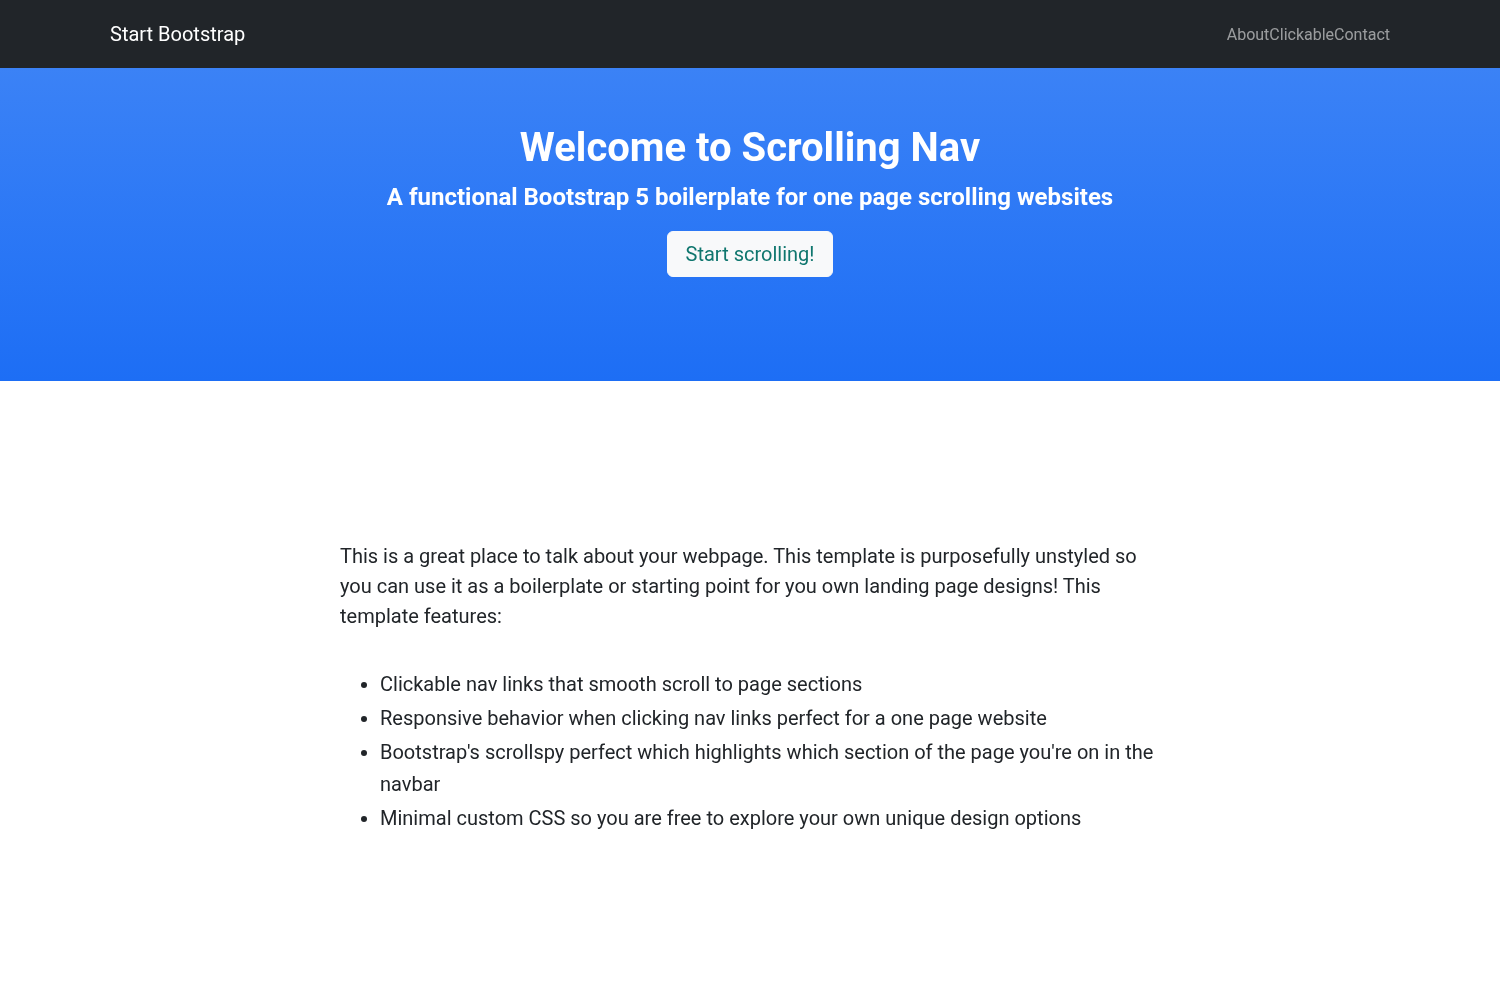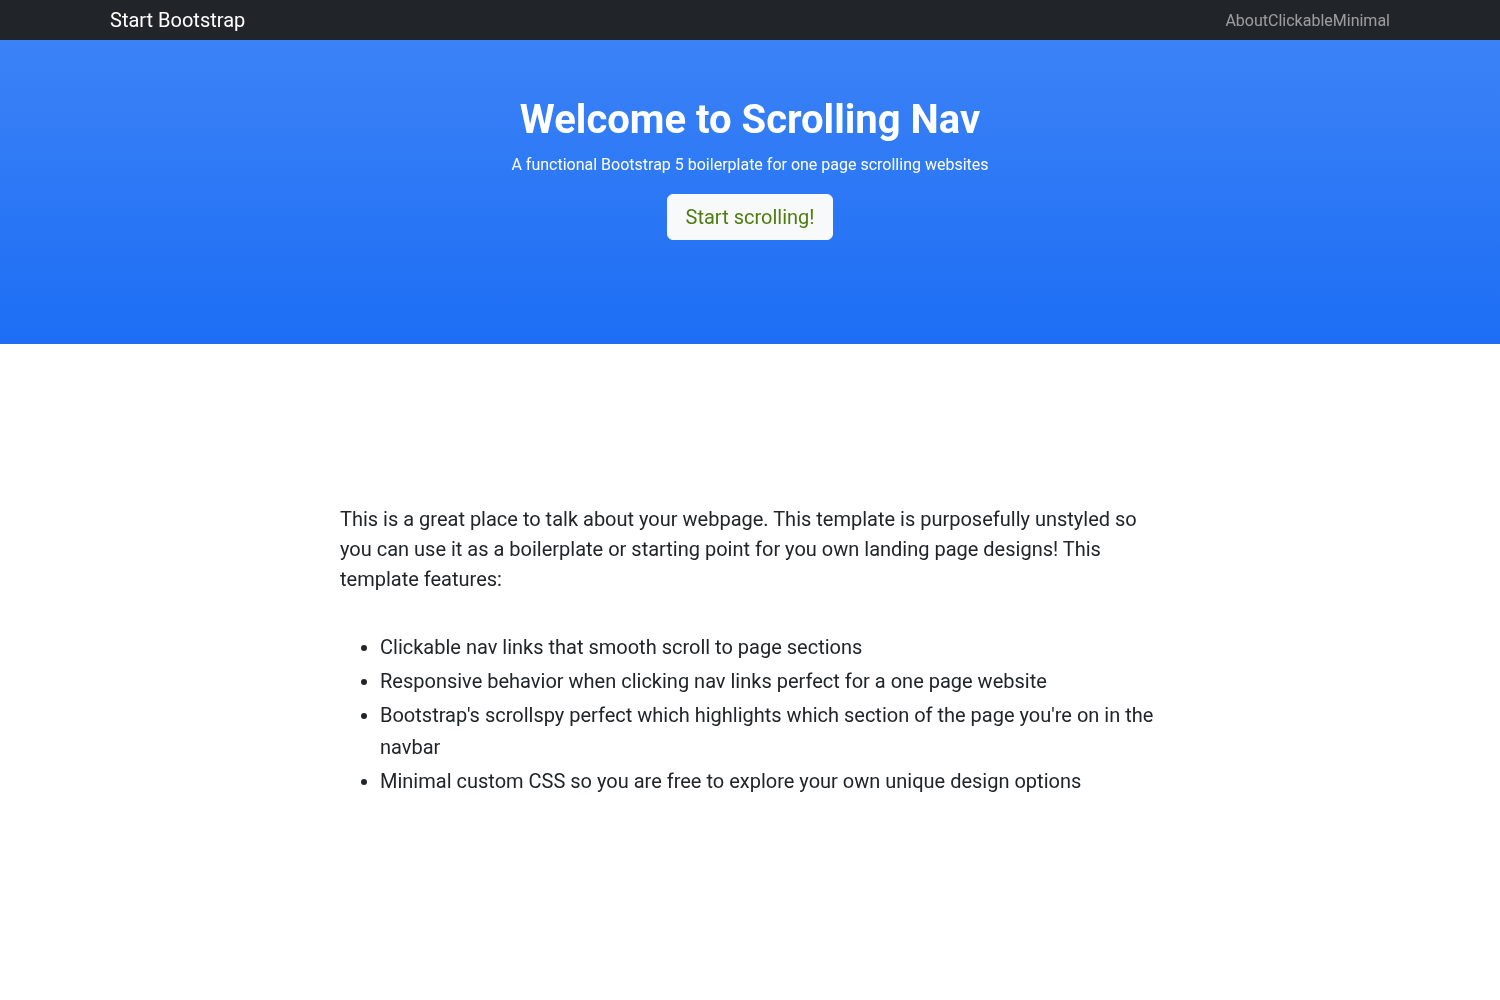--- a/index.html
+++ b/index.html
@@ -4,21 +4,21 @@
 <style>
   * { margin: 0; padding: 0; box-sizing: border-box; }
   body {
     font-family: -apple-system, BlinkMacSystemFont, "Segoe UI", Roboto, "Helvetica Neue", Arial, sans-serif;
     color: #212529;
     background: #fff;
     width: 1500px;
   }
   .navbar {
     background: #212529;
-    height: 40px;
+    height: 68px;
     display: flex;
     align-items: center;
     justify-content: space-between;
     padding: 0 110px;
   }
   .navbar-brand {
     color: #fff;
     font-size: 20px;
     font-weight: 400;
   }
@@ -37,28 +37,28 @@
     color: #fff;
     text-align: center;
     padding: 56px 20px 104px;
   }
   .hero h1 {
     font-size: 40px;
     font-weight: 700;
     margin-bottom: 12px;
   }
   .hero .lead {
-    font-size: 16px;
-    font-weight: 400;
+    font-size: 24px;
+    font-weight: 700;
     margin-bottom: 20px;
   }
   .btn {
     display: inline-block;
     background: #f8f9fa;
-    color: #4d7c0f;
+    color: #0f766e;
     padding: 10px 18px;
     font-size: 20px;
     border-radius: 6px;
     text-decoration: none;
     cursor: pointer;
     border: 1px solid #f8f9fa;
   }
   .section {
     padding: 160px 0 170px;
     background: #fff;
@@ -89,21 +89,21 @@
   }
 </style>
 </head>
 <body>
 
 <nav class="navbar">
   <a class="navbar-brand">Start Bootstrap</a>
   <ul class="navbar-nav">
     <li><a class="nav-link">About</a></li>
     <li><a class="nav-link">Clickable</a></li>
-    <li><a class="nav-link">Minimal</a></li>
+    <li><a class="nav-link">Contact</a></li>
   </ul>
 </nav>
 
 <header class="hero">
   <h1>Welcome to Scrolling Nav</h1>
   <p class="lead">A functional Bootstrap 5 boilerplate for one page scrolling websites</p>
   <a class="btn">Start scrolling!</a>
 </header>
 
 <section class="section">

